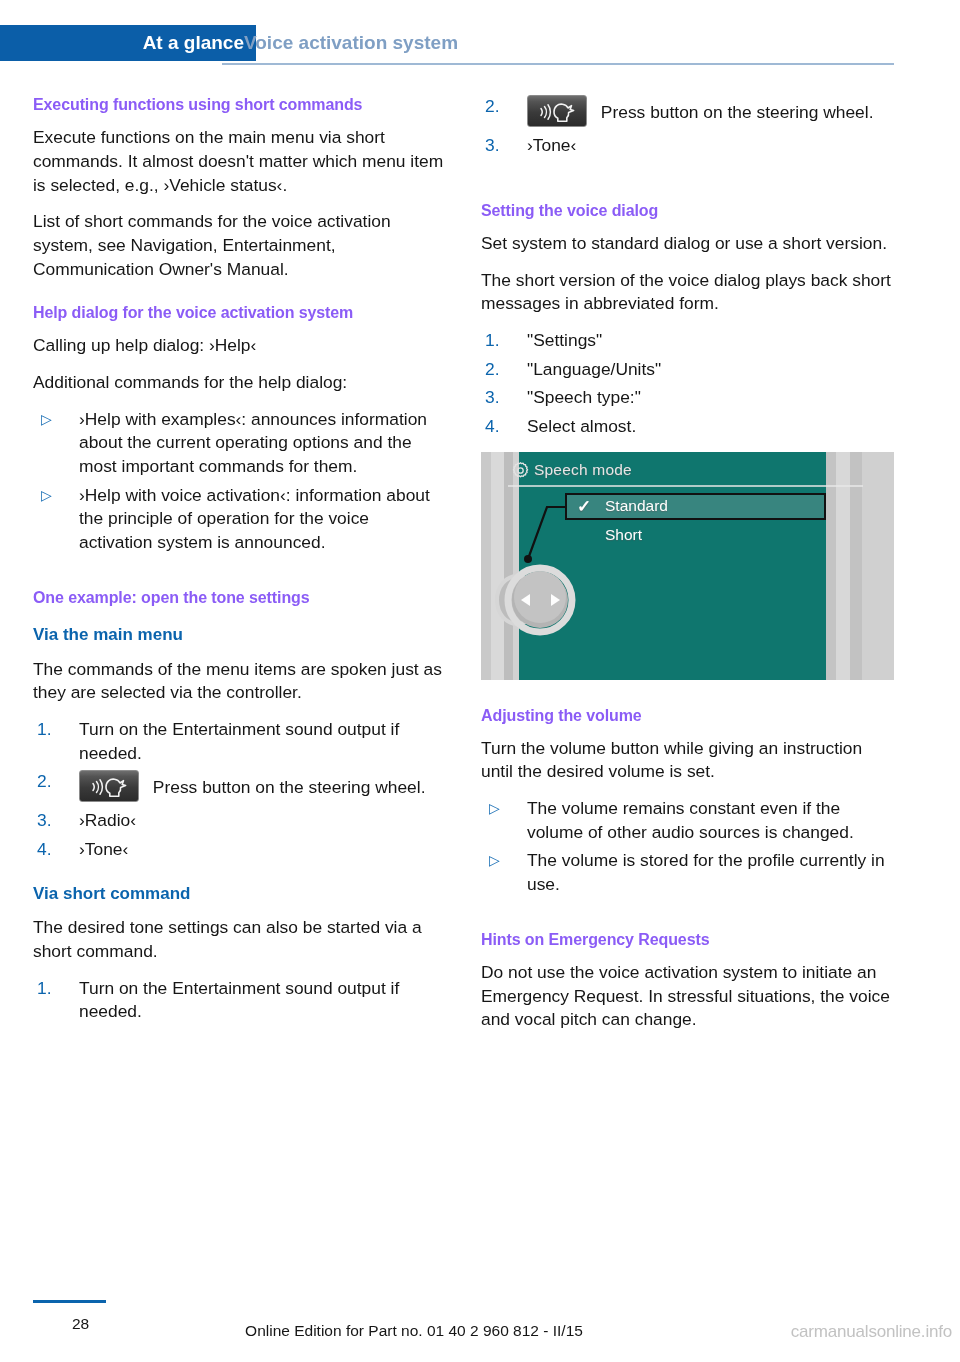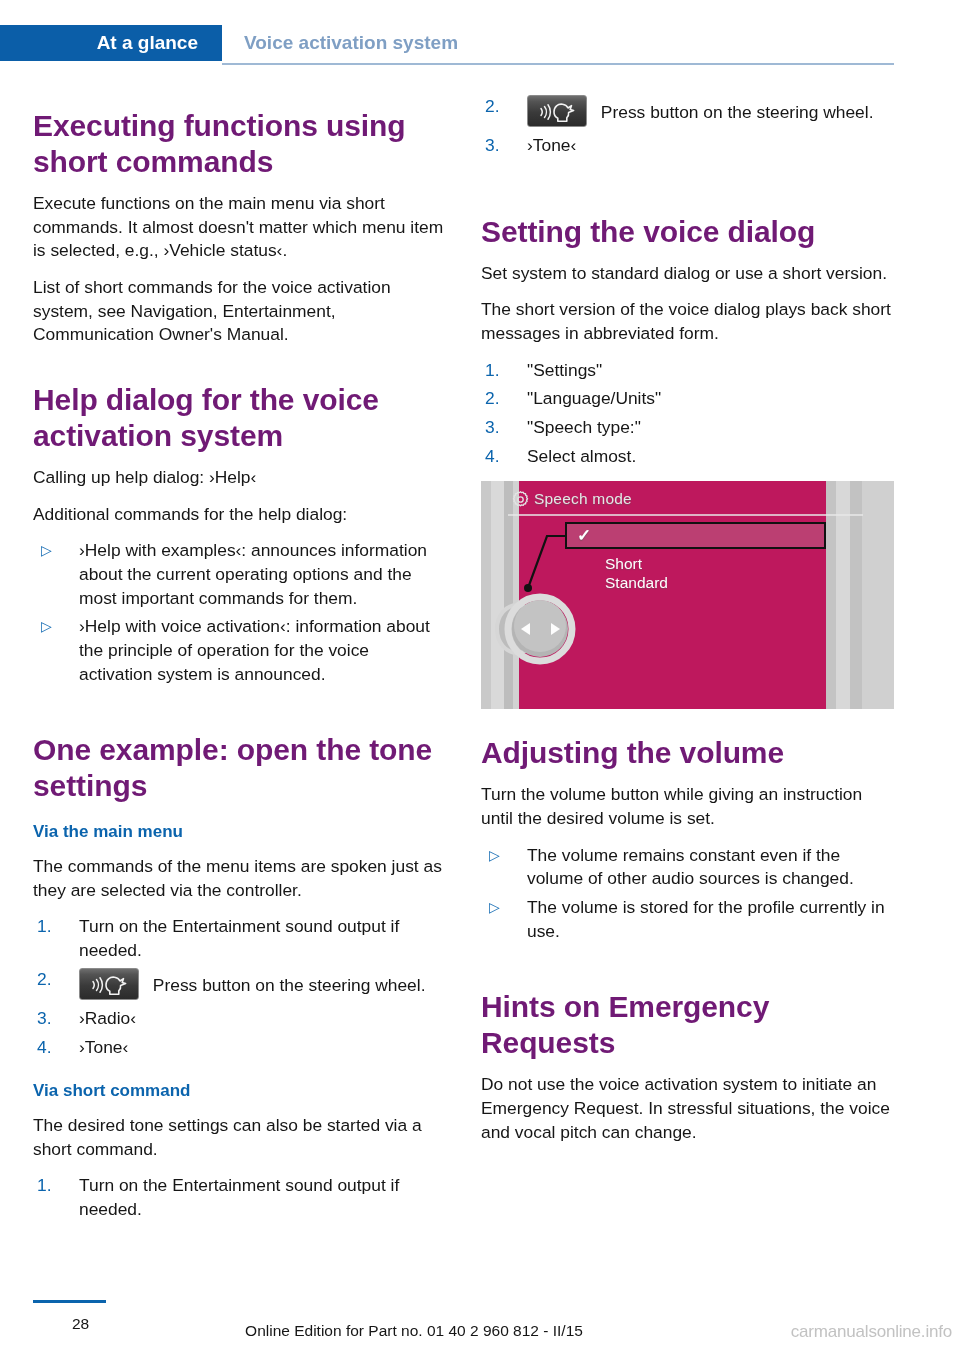--- a/index.html
+++ b/index.html
@@ -15,28 +15,28 @@
 
   
   .header {
     position: absolute;
     left: 0; top: 25px;
     width: 960px; height: 40px;
   }
   .header-tab {
     position: absolute;
     left: 0; top: 0;
-    width: 222px; height: 36px;
+    width: 256px; height: 36px;
     background: #0b5ea8;
     color: #ffffff;
     font-weight: bold;
     font-size: 19px;
     line-height: 36px;
     text-align: right;
-    padding-right: 24px;
+    padding-right: 12px;
   }
   .header-chapter {
     position: absolute;
     left: 244px; top: 0;
     height: 36px; line-height: 36px;
     color: #7f9fc4;
     font-weight: bold;
     font-size: 19px;
     white-space: nowrap;
   }
@@ -51,25 +51,25 @@
   .col {
     position: absolute;
     top: 95px;
     width: 413px;
   }
   .col-left  { left: 33px; }
   .col-right { left: 481px; }
 
   
   h1.sec {
-    color: #701a75;
-    font-size: 30px;
+    color: #8b5cf6;
+    font-size: 16px;
     font-weight: bold;
     line-height: 1.20;
-    margin: 13px 0 9px 0;
+    margin: 0 0 9px 0;
     letter-spacing: -0.1px;
   }
   h2.sub {
     color: #0b64ad;
     font-size: 17px;
     font-weight: bold;
     line-height: 1.22;
     margin: 0 0 6px 0;
   }
   p.body {
@@ -122,21 +122,21 @@
     position: relative;
     margin-right: 9px;
   }
   .vbtn svg { position: absolute; left: 11px; top: 5px; }
 
   
   .figure {
     position: relative;
     width: 413px; height: 228px;
     margin: 8px 0 26px 0;
-    background: #be185d;
+    background: #0f766e;
     overflow: hidden;
   }
   .fig-band {
     position: absolute;
     top: 0; height: 228px;
   }
   .fig-title {
     position: absolute;
     left: 53px; top: 9px;
     color: #e6e6e6;
@@ -353,21 +353,21 @@
         <path d="M12 2.2 l1.5 1.2 1.9-.6 1 1.7 2 .2 .2 2 1.7 1 -.6 1.9 1.2 1.5 -1.2 1.5 .6 1.9 -1.7 1 -.2 2 -2 .2 -1 1.7 -1.9-.6 -1.5 1.2 -1.5-1.2 -1.9 .6 -1-1.7 -2-.2 -.2-2 -1.7-1 .6-1.9 -1.2-1.5 1.2-1.5 -.6-1.9 1.7-1 .2-2 2-.2 1-1.7 1.9 .6 Z" fill="none" stroke="#e3e3e3" stroke-width="1.7" stroke-linejoin="round"></path>
         <circle cx="12" cy="12" r="3.4" fill="none" stroke="#e3e3e3" stroke-width="1.7"></circle>
       </svg>
     </span>
 
     <div class="fig-title">Speech mode</div>
     <div class="fig-hr"></div>
 
     <div class="fig-sel-box"></div>
     <span class="fig-check">✓</span>
-    <div class="fig-opt" style="left:124px; top:45px;margin-top:48px;">Standard</div>
+    <div class="fig-opt" style="left:124px; top:45px;">Standard</div>
     <div class="fig-opt" style="left:124px; top:74px;">Short</div>
 
     <span class="fig-knob">
       <svg width="110" height="110" viewBox="0 0 110 110" xmlns="http://www.w3.org/2000/svg">
         <ellipse cx="32" cy="55" rx="20" ry="24" fill="#bcbcbc" stroke="#d6d6d6" stroke-width="4"></ellipse>
         <circle cx="55" cy="55" r="32" fill="none" stroke="#dcdcdc" stroke-width="7"></circle>
         <circle cx="55" cy="55" r="28" fill="#b4b4b4"></circle>
         <circle cx="55" cy="52" r="26" fill="#c3c3c3"></circle>
         <polygon points="45,49 45,61 36,55" fill="#fdfdfd"></polygon>
         <polygon points="66,49 66,61 75,55" fill="#fdfdfd"></polygon>

